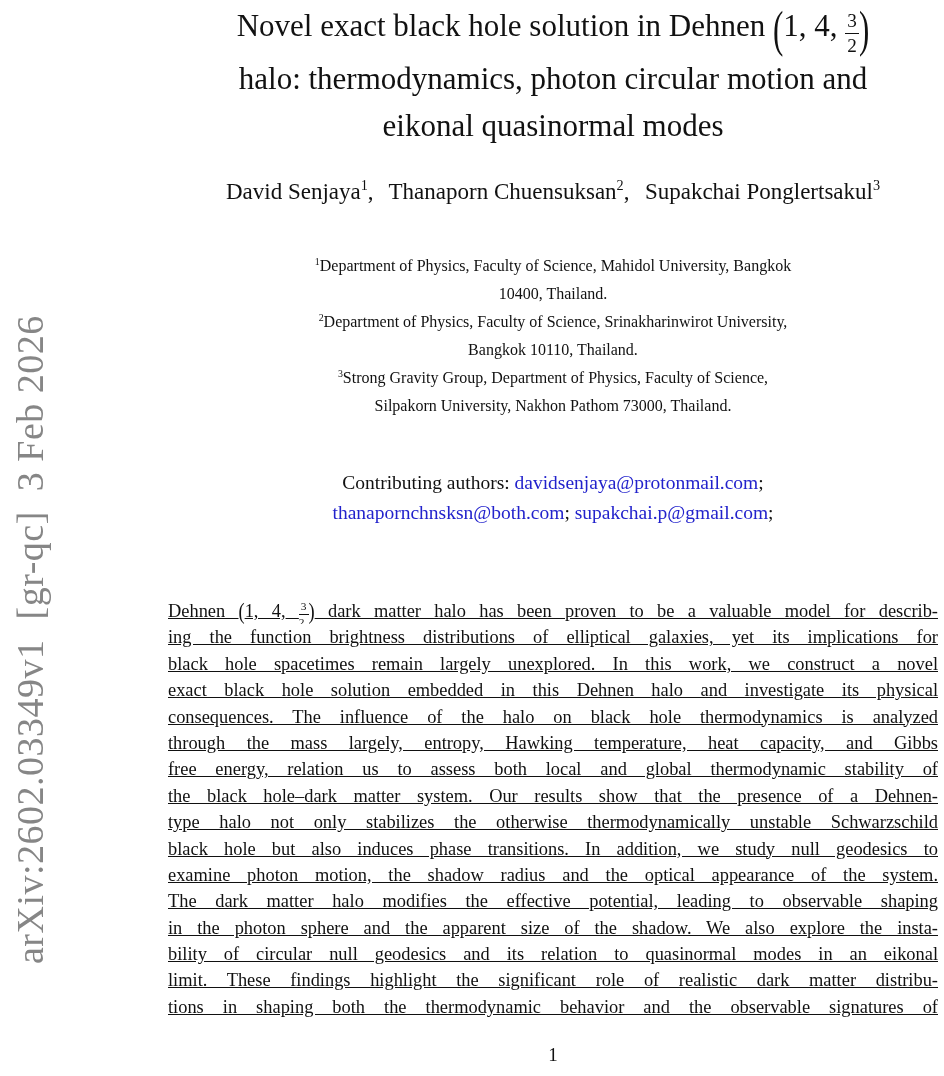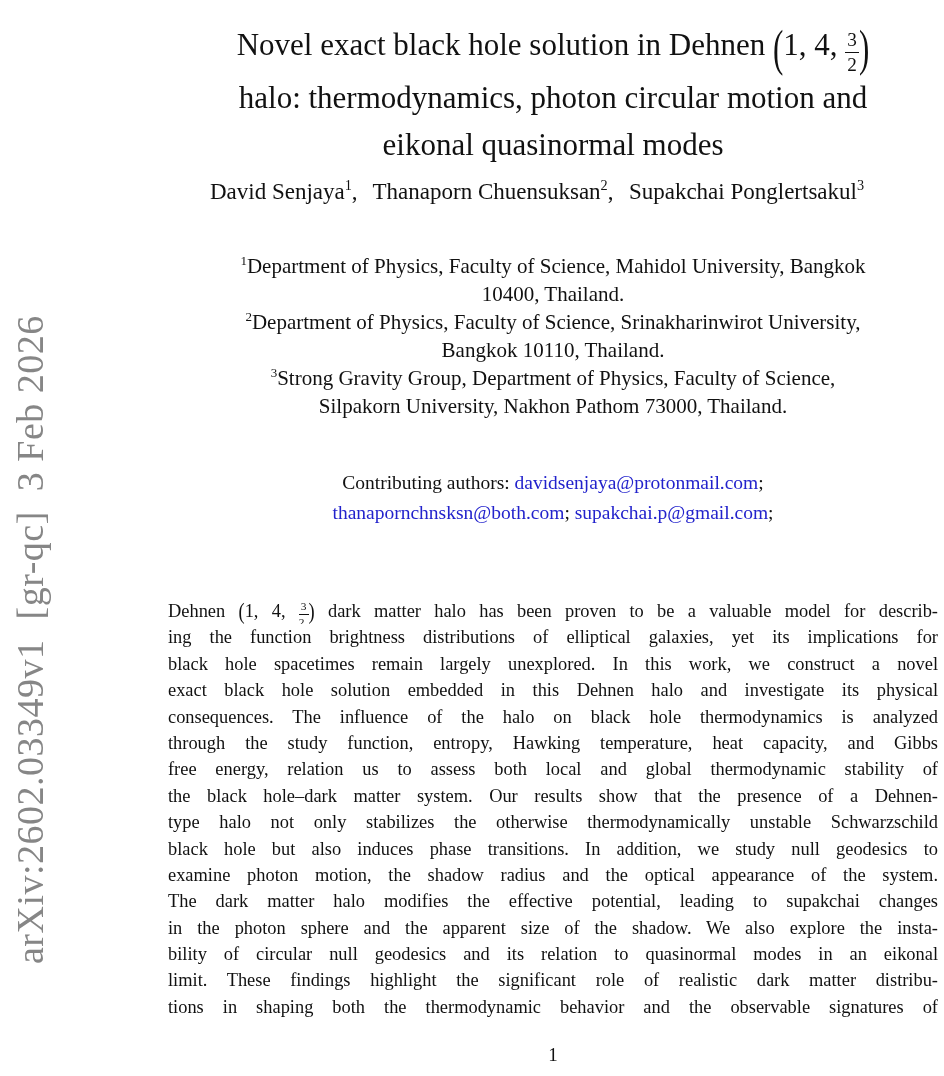--- a/index.html
+++ b/index.html
@@ -13,32 +13,32 @@
   #stamp {
     position:absolute; left:8px; top:964px;
     transform:rotate(-90deg); transform-origin:left top;
     font-size:38px; line-height:44px; color:#868686;
     white-space:pre; letter-spacing:0.5px;
   }
 
   
   #col { position:absolute; left:168px; top:0; width:770px; }
 
-  .title-block { position:absolute; top:21px; left:0; width:770px; text-align:center;
+  .title-block { position:absolute; top:2px; left:0; width:770px; text-align:center;
     font-size:31px; line-height:47px; }
-  .authors-block { position:absolute; top:176px; left:39px; width:660px; text-align:center;
+  .authors-block { position:absolute; top:176px; left:55px; width:660px; text-align:center;
     font-size:23px; line-height:32px; }
   .affil-block { position:absolute; top:252px; left:0; width:770px; text-align:center;
-    font-size:21px; line-height:28px; }
+    font-size:16px; line-height:28px; }
   .contrib-block { position:absolute; top:468px; left:0; width:770px; text-align:center;
     font-size:19.5px; line-height:30px; }
   .abstract-block { position:absolute; top:598px; left:0; width:770px;
     font-size:18.4px; }
   .abs-line { text-align:justify; text-align-last:justify; line-height:26.4px; height:26.4px;
-    overflow:hidden; }
+    overflow:hidden;text-decoration:underline; }
   .pageno { position:absolute; top:1044px; left:0; width:770px; text-align:center;
     font-size:19px; }
 
   sup { font-size:0.62em; line-height:0; }
   .sep { margin-right:0.42em; }
 
   .email { color:#2222cc; text-decoration:none; cursor:pointer;margin-top:28px; }
 
   
   .frac { display:inline-block; vertical-align:-0.5em; text-align:center; line-height:1; }
@@ -85,27 +85,27 @@
       <a class="email">supakchai.p@gmail.com</a><span>;</span>
     </div>
 
     <div class="abstract-block">
       <div class="abs-line"><span>Dehnen </span><span class="midp">(</span><span>1, 4,</span>
         <span class="frac"><span class="fnum">3</span><span class="fden">2</span></span><span class="midp">)</span><span> dark matter halo has been proven to be a valuable model for describ-</span></div>
       <div class="abs-line">ing the function brightness distributions of elliptical galaxies, yet its implications for</div>
       <div class="abs-line">black hole spacetimes remain largely unexplored. In this work, we construct a novel</div>
       <div class="abs-line">exact black hole solution embedded in this Dehnen halo and investigate its physical</div>
       <div class="abs-line">consequences. The influence of the halo on black hole thermodynamics is analyzed</div>
-      <div class="abs-line">through the study function, entropy, Hawking temperature, heat capacity, and Gibbs</div>
+      <div class="abs-line">through the mass largely, entropy, Hawking temperature, heat capacity, and Gibbs</div>
       <div class="abs-line">free energy, relation us to assess both local and global thermodynamic stability of</div>
       <div class="abs-line">the black hole–dark matter system. Our results show that the presence of a Dehnen-</div>
       <div class="abs-line">type halo not only stabilizes the otherwise thermodynamically unstable Schwarzschild</div>
       <div class="abs-line">black hole but also induces phase transitions. In addition, we study null geodesics to</div>
       <div class="abs-line">examine photon motion, the shadow radius and the optical appearance of the system.</div>
-      <div class="abs-line">The dark matter halo modifies the effective potential, leading to supakchai changes</div>
+      <div class="abs-line">The dark matter halo modifies the effective potential, leading to observable shaping</div>
       <div class="abs-line">in the photon sphere and the apparent size of the shadow. We also explore the insta-</div>
       <div class="abs-line">bility of circular null geodesics and its relation to quasinormal modes in an eikonal</div>
       <div class="abs-line">limit. These findings highlight the significant role of realistic dark matter distribu-</div>
       <div class="abs-line">tions in shaping both the thermodynamic behavior and the observable signatures of</div>
     </div>
 
     <div class="pageno">1</div>
 
   </div>
 </div>

